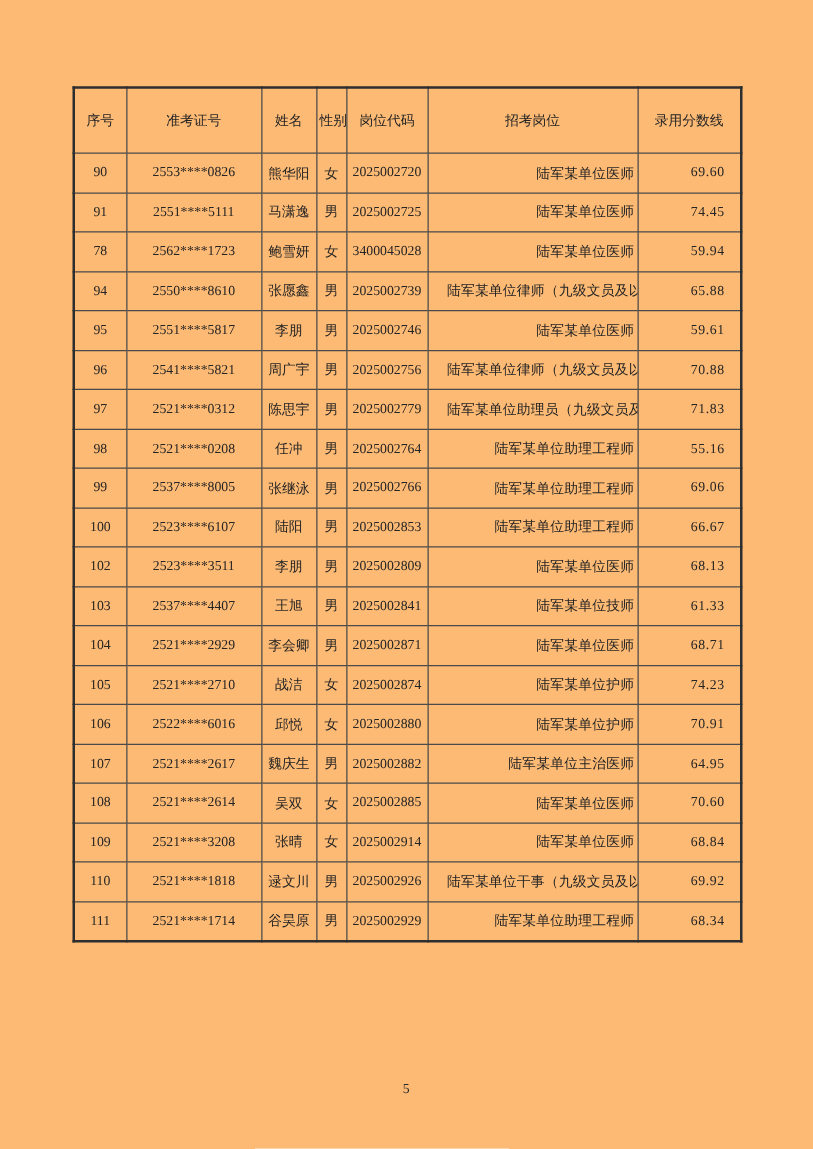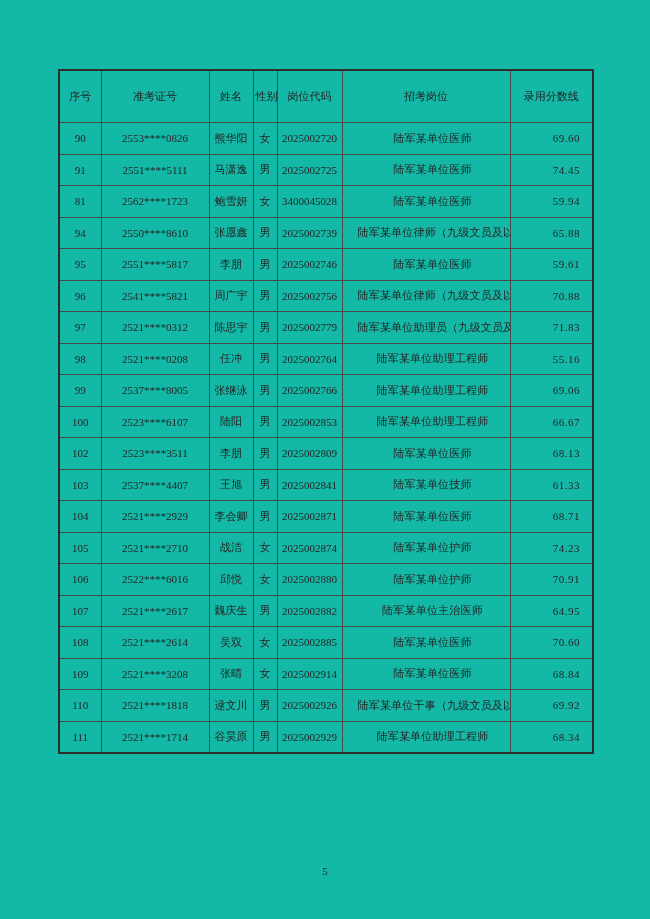--- a/index.html
+++ b/index.html
@@ -4,21 +4,21 @@
 <style>
   html, body {
     margin: 0;
     padding: 0;
     background: #ffffff;
   }
   .page {
     position: relative;
     width: 650px;
     height: 919px;
-    background: #14b8a6;
+    background: #fdba74;
     font-family: "Liberation Serif", "DejaVu Serif", serif;
     color: #1f1f1f;
     overflow: hidden;
   }
   table.score-table {
     position: absolute;
     left: 58px;
     top: 69px;
     width: 534px;
     border-collapse: collapse;
@@ -37,21 +37,21 @@
     white-space: nowrap;
     color: #242424;
   }
   table.score-table thead th {
     height: 51px;
   }
   table.score-table tbody td {
     height: 30.5px;
   }
   table.score-table td.cell-position {
-    text-align: center;
+    text-align: right;
     padding-left: 15px;
     letter-spacing: 0.2px;
   }
   table.score-table td.cell-score {
     letter-spacing: 0.5px;
     padding-left: 32px;
   }
   .page-number {
     position: absolute;
     left: 0;
@@ -101,21 +101,21 @@
         <tr>
           <td class="cell-index">91</td>
           <td class="cell-exam-id">2551****5111</td>
           <td class="cell-name">马潇逸</td>
           <td class="cell-gender">男</td>
           <td class="cell-position-code">2025002725</td>
           <td class="cell-position">陆军某单位医师</td>
           <td class="cell-score">74.45</td>
         </tr>
         <tr>
-          <td class="cell-index">81</td>
+          <td class="cell-index">78</td>
           <td class="cell-exam-id">2562****1723</td>
           <td class="cell-name">鲍雪妍</td>
           <td class="cell-gender">女</td>
           <td class="cell-position-code">3400045028</td>
           <td class="cell-position">陆军某单位医师</td>
           <td class="cell-score">59.94</td>
         </tr>
         <tr>
           <td class="cell-index">94</td>
           <td class="cell-exam-id">2550****8610</td>

